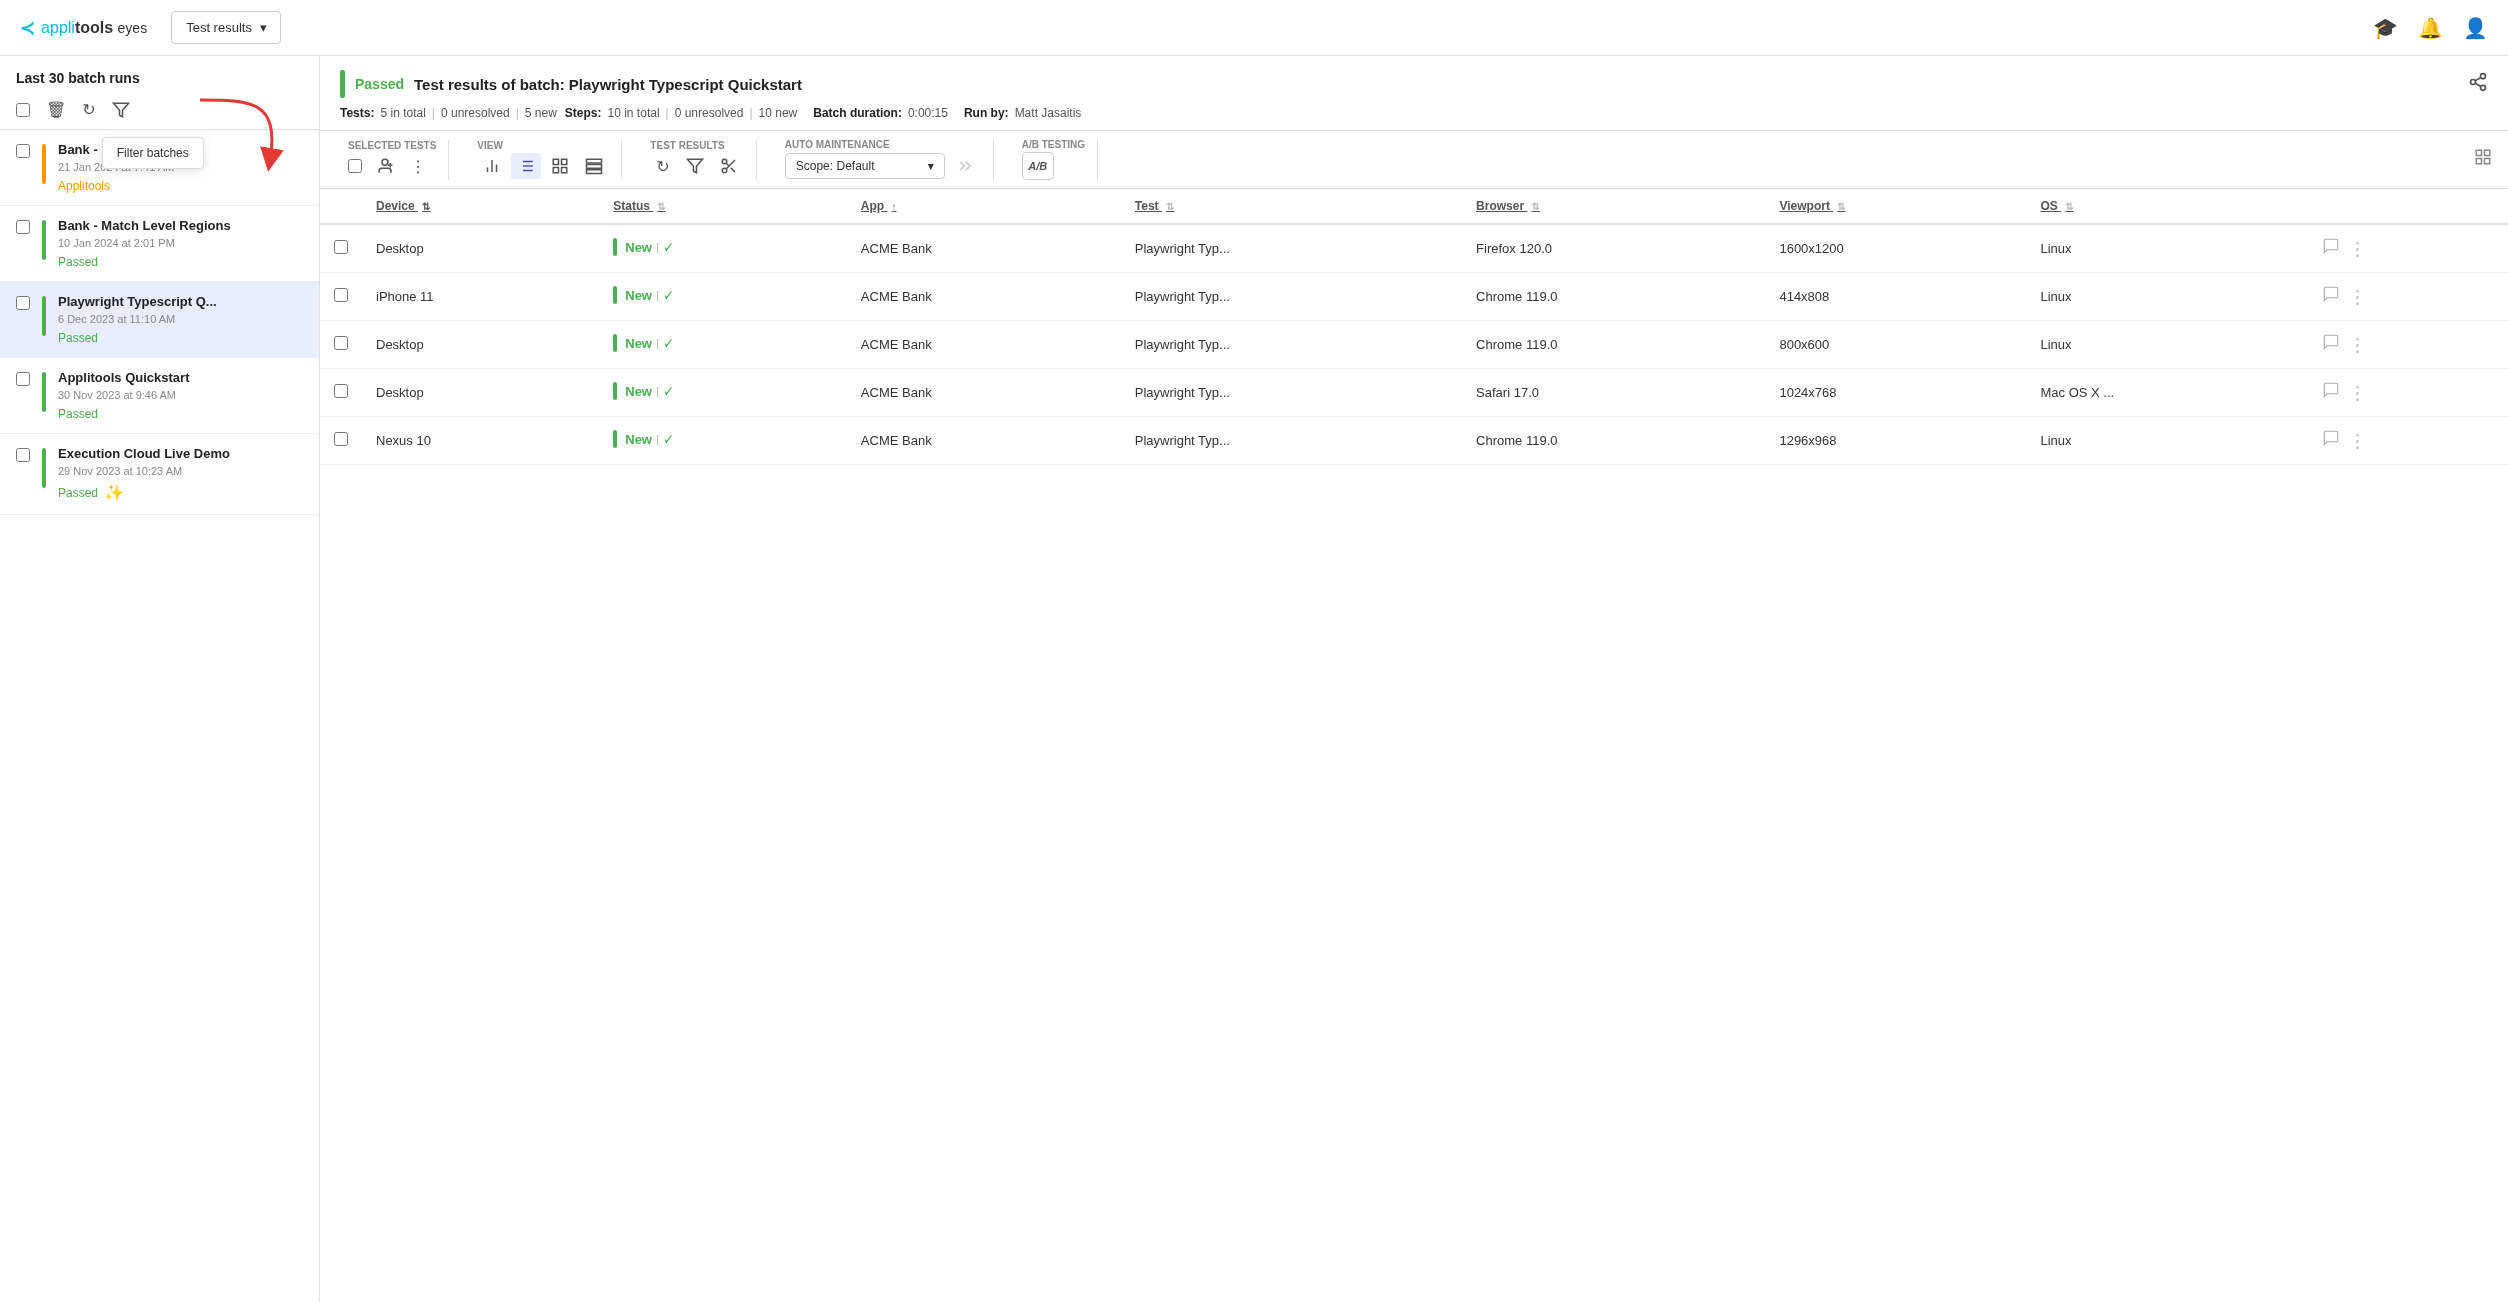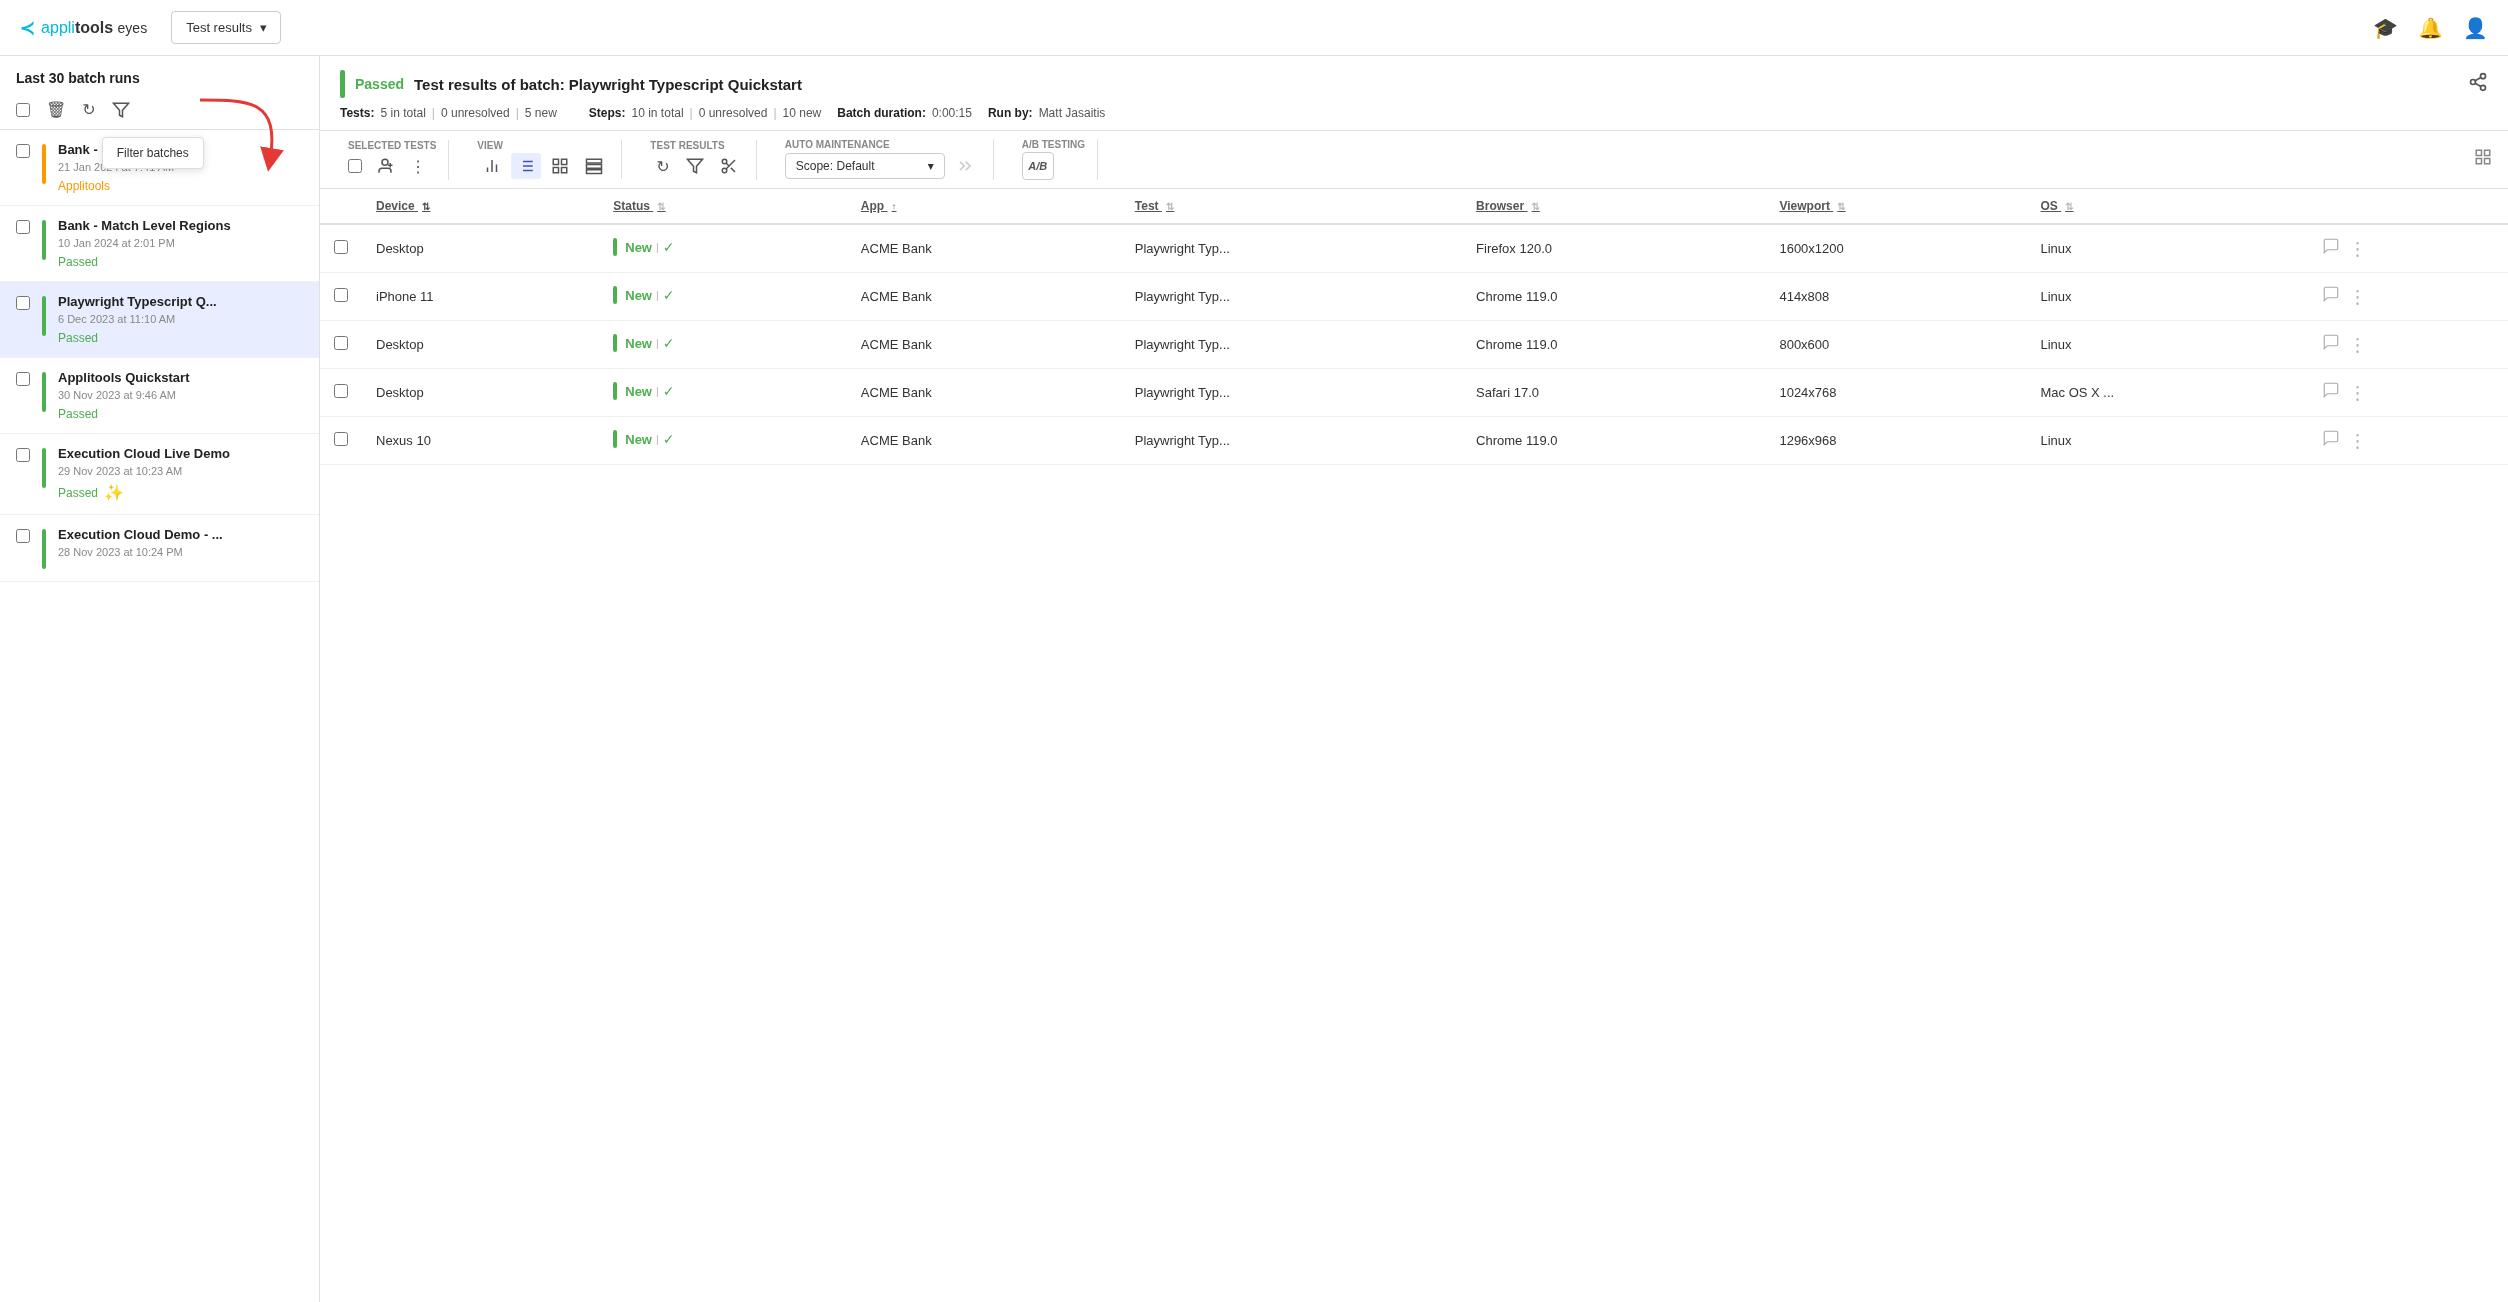--- a/index.html
+++ b/index.html
@@ -464,32 +464,20 @@
   </div>
         <div class="batch-item">
     <input type="checkbox" class="batch-checkbox" style="">
     <div class="batch-status-bar" style="background:#4caf50"></div>
     <div class="batch-info">
       <div class="batch-name">Execution Cloud Live Demo</div>
       <div class="batch-date">29 Nov 2023 at 10:23 AM</div>
       <div class="batch-status-label">
         <span style="color:#4caf50">Passed</span>
         <span class="magic-icon">✨</span>
-      </div>
-    </div>
-  </div>
-        <div class="batch-item">
-    <input type="checkbox" class="batch-checkbox" style="">
-    <div class="batch-status-bar" style="background:#4caf50"></div>
-    <div class="batch-info">
-      <div class="batch-name">Execution Cloud Demo - ...</div>
-      <div class="batch-date">28 Nov 2023 at 10:24 PM</div>
-      <div class="batch-status-label">
-        
-        
       </div>
     </div>
   </div>
       </div>
   </div>
 
   <div class="content-area">
 
     <div class="batch-header">
       <div class="batch-header-top">
@@ -506,21 +494,21 @@
           </svg>
         </button>
       </div>
       <div class="batch-header-meta">
         <span class="meta-label">Tests:</span>
         <span>5 in total</span>
         <span class="meta-sep">|</span>
         <span>0 unresolved</span>
         <span class="meta-sep">|</span>
         <span>5 new</span>
-        <span class="meta-label" style="margin-left:26px;">Steps:</span>
+        <span class="meta-label" style="margin-left:2px;">Steps:</span>
         <span>10 in total</span>
         <span class="meta-sep">|</span>
         <span>0 unresolved</span>
         <span class="meta-sep">|</span>
         <span>10 new</span>
         <span class="meta-label" style="margin-left:10px;">Batch duration:</span>
         <span>0:00:15</span>
         <span class="meta-label" style="margin-left:10px;">Run by:</span>
         <span>Matt Jasaitis</span>
       </div>

